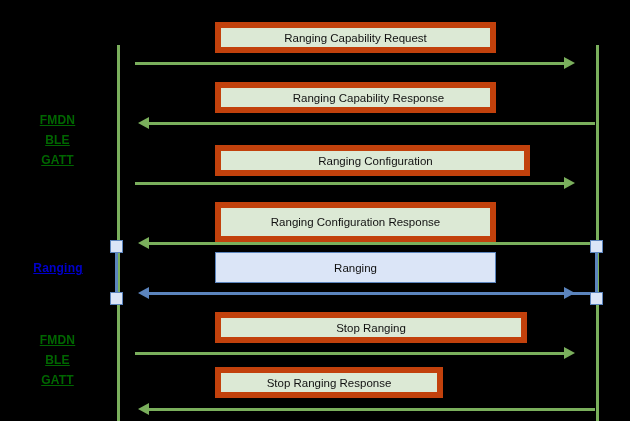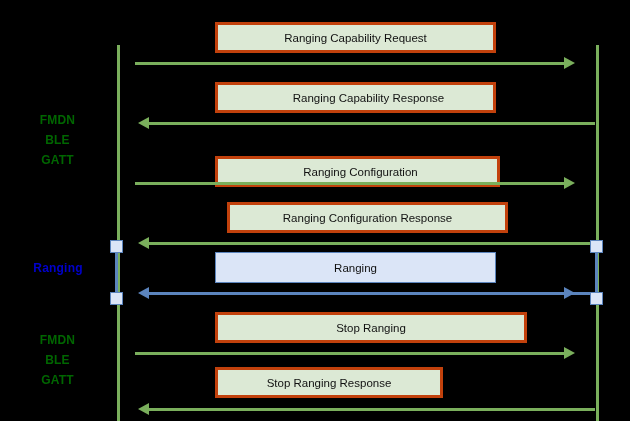--- a/index.html
+++ b/index.html
@@ -24,29 +24,30 @@
   
   .phase-label {
     position: absolute;
     text-align: center;
     font-size: 12px;
     font-weight: bold;
     line-height: 20px;
     letter-spacing: 0.2px;
     white-space: pre-line;
     color: #006600;
+    text-decoration: underline;
   }
   .phase-label.ranging {
     color: #0000cc;
   }
   
   .msg-box {
     position: absolute;
     box-sizing: border-box;
-    border: 3px solid #c2410c;
+    border: 6px solid #c2410c;
     background: #dce9d5;
     color: #111111;
     font-size: 11.5px;
     display: flex;
     align-items: center;
     justify-content: center;
     text-align: center;
   }
   .msg-box.blue {
     border: 1px solid #5b84bd;
@@ -115,25 +116,25 @@
 GATT</div>
 
   <div class="msg-box" style="left:215px; top:22px; width:281px; height:31px;">Ranging Capability Request</div>
   <div class="arrow-line" style="left:135px; top:62px; width:430px;"></div>
   <div class="arrow-head right" style="left:564px; top:57px;"></div>
 
   <div class="msg-box" style="left:215px; top:82px; width:281px; height:31px;padding-left:26px;">Ranging Capability Response</div>
   <div class="arrow-line" style="left:149px; top:122px; width:446px;"></div>
   <div class="arrow-head left" style="left:138px; top:117px;"></div>
 
-  <div class="msg-box" style="left:215px; top:156px; width:285px; height:31px;padding-left:6px;">Ranging Configuration</div>
+  <div class="msg-box" style="left:215px; top:145px; width:315px; height:31px;padding-left:6px;">Ranging Configuration</div>
   <div class="arrow-line" style="left:135px; top:182px; width:430px;"></div>
   <div class="arrow-head right" style="left:564px; top:177px;"></div>
 
-  <div class="msg-box" style="left:215px; top:202px; width:281px; height:31px;margin-left:12px;">Ranging Configuration Response</div>
+  <div class="msg-box" style="left:215px; top:202px; width:281px; height:40px;">Ranging Configuration Response</div>
   <div class="arrow-line" style="left:149px; top:242px; width:441px;"></div>
   <div class="arrow-head left" style="left:138px; top:237px;"></div>
 
   <div class="activation-bar" style="left:115px; top:243px; height:60px;"></div>
   <div class="activation-node" style="left:110px; top:240px;"></div>
   <div class="activation-node" style="left:110px; top:292px;"></div>
 
   <div class="activation-bar" style="left:595px; top:243px; height:60px;"></div>
   <div class="activation-node" style="left:590px; top:240px;"></div>
   <div class="activation-node" style="left:590px; top:292px;"></div>

